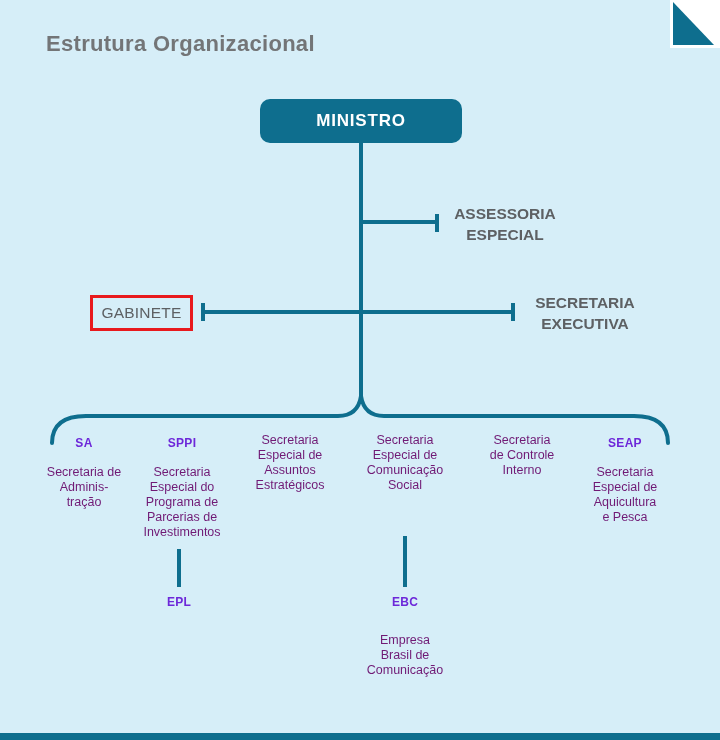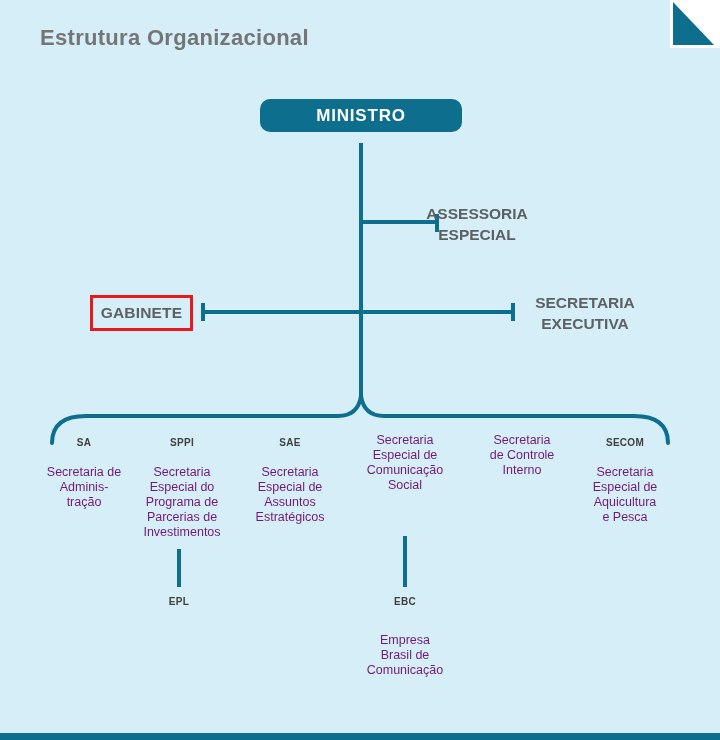--- a/index.html
+++ b/index.html
@@ -8,21 +8,21 @@
     width: 720px;
     height: 740px;
     background: #d6eef8;
     overflow: hidden;
     font-family: "Liberation Sans", sans-serif;
   }
   .page-title {
     position: absolute;
     left: 32px;
     top: 17px;
-    margin: 8px;
+    margin: 14px;
     font-size: 22px;
     font-weight: 700;
     letter-spacing: 0.3px;
     color: #737577;
   }
   .corner {
     position: absolute;
     top: 0;
     right: 0;
     width: 50px;
@@ -32,71 +32,71 @@
   .wires {
     position: absolute;
     left: 0;
     top: 0;
   }
   .node-ministro {
     position: absolute;
     left: 260px;
     top: 99px;
     width: 202px;
-    height: 33px;
+    height: 44px;
     background: #0e6e8e;
     border-radius: 10px;
     display: flex;
     align-items: center;
     justify-content: center;
     color: #ffffff;
     font-size: 17px;
     font-weight: 700;
     letter-spacing: 0.8px;
   }
   .staff-label {
     position: absolute;
     transform: translateX(-50%);
     text-align: center;
     font-size: 15.5px;
     font-weight: 700;
     line-height: 21px;
     color: #5d6063;
     white-space: nowrap;
   }
-  .staff-assessoria { left: 477px; top: 203px; }
+  .staff-assessoria { left: 505px; top: 203px; }
   .staff-secretaria { left: 585px; top: 292px; }
   .gabinete-box {
     position: absolute;
     left: 90px;
     top: 295px;
     width: 103px;
     height: 36px;
     box-sizing: border-box;
     border: 3px solid #e8191d;
     display: flex;
     align-items: center;
     justify-content: center;
     font-size: 15.5px;
-    font-weight: 700;
+    font-weight: 400;
     color: #5d6063;
     letter-spacing: 0.2px;
   }
   .dept, .subsidiary {
     position: absolute;
     width: 124px;
     transform: translateX(-50%);
     text-align: center;
   }
   .dept { top: 433px; }
   .subsidiary { top: 592px; }
   .acronym {
-    font-size: 10px;
+    font-size: 12px;
     font-weight: 700;
-    color: #404040;
+    color: #6d28d9;
     line-height: 20px;
     margin-bottom: 12px;
     letter-spacing: 0.3px;
   }
   .fullname {
     font-size: 12.5px;
     line-height: 15px;
     color: #701a75;
   }
   .subsidiary .acronym { margin-bottom: 21px; }
@@ -152,34 +152,33 @@
     <div class="acronym">SA</div>
     <div class="fullname">Secretaria de<br>Adminis-<br>tração</div>
   </div>
 
   <div class="dept" style="left:182px">
     <div class="acronym">SPPI</div>
     <div class="fullname">Secretaria<br>Especial do<br>Programa de<br>Parcerias de<br>Investimentos</div>
   </div>
 
   <div class="dept" style="left:290px">
-    <div class="acronym">SAE</div>
     <div class="fullname">Secretaria<br>Especial de<br>Assuntos<br>Estratégicos</div>
   </div>
 
   <div class="dept" style="left:405px">
     <div class="fullname">Secretaria<br>Especial de<br>Comunicação<br>Social</div>
   </div>
 
   <div class="dept" style="left:522px">
     <div class="fullname">Secretaria<br>de Controle<br>Interno</div>
   </div>
 
   <div class="dept" style="left:625px">
-    <div class="acronym">SECOM</div>
+    <div class="acronym">SEAP</div>
     <div class="fullname">Secretaria<br>Especial de<br>Aquicultura<br>e Pesca</div>
   </div>
 
   <div class="subsidiary" style="left:179px">
     <div class="acronym">EPL</div>
   </div>
 
   <div class="subsidiary" style="left:405px">
     <div class="acronym">EBC</div>
     <div class="fullname">Empresa<br>Brasil de<br>Comunicação</div>

